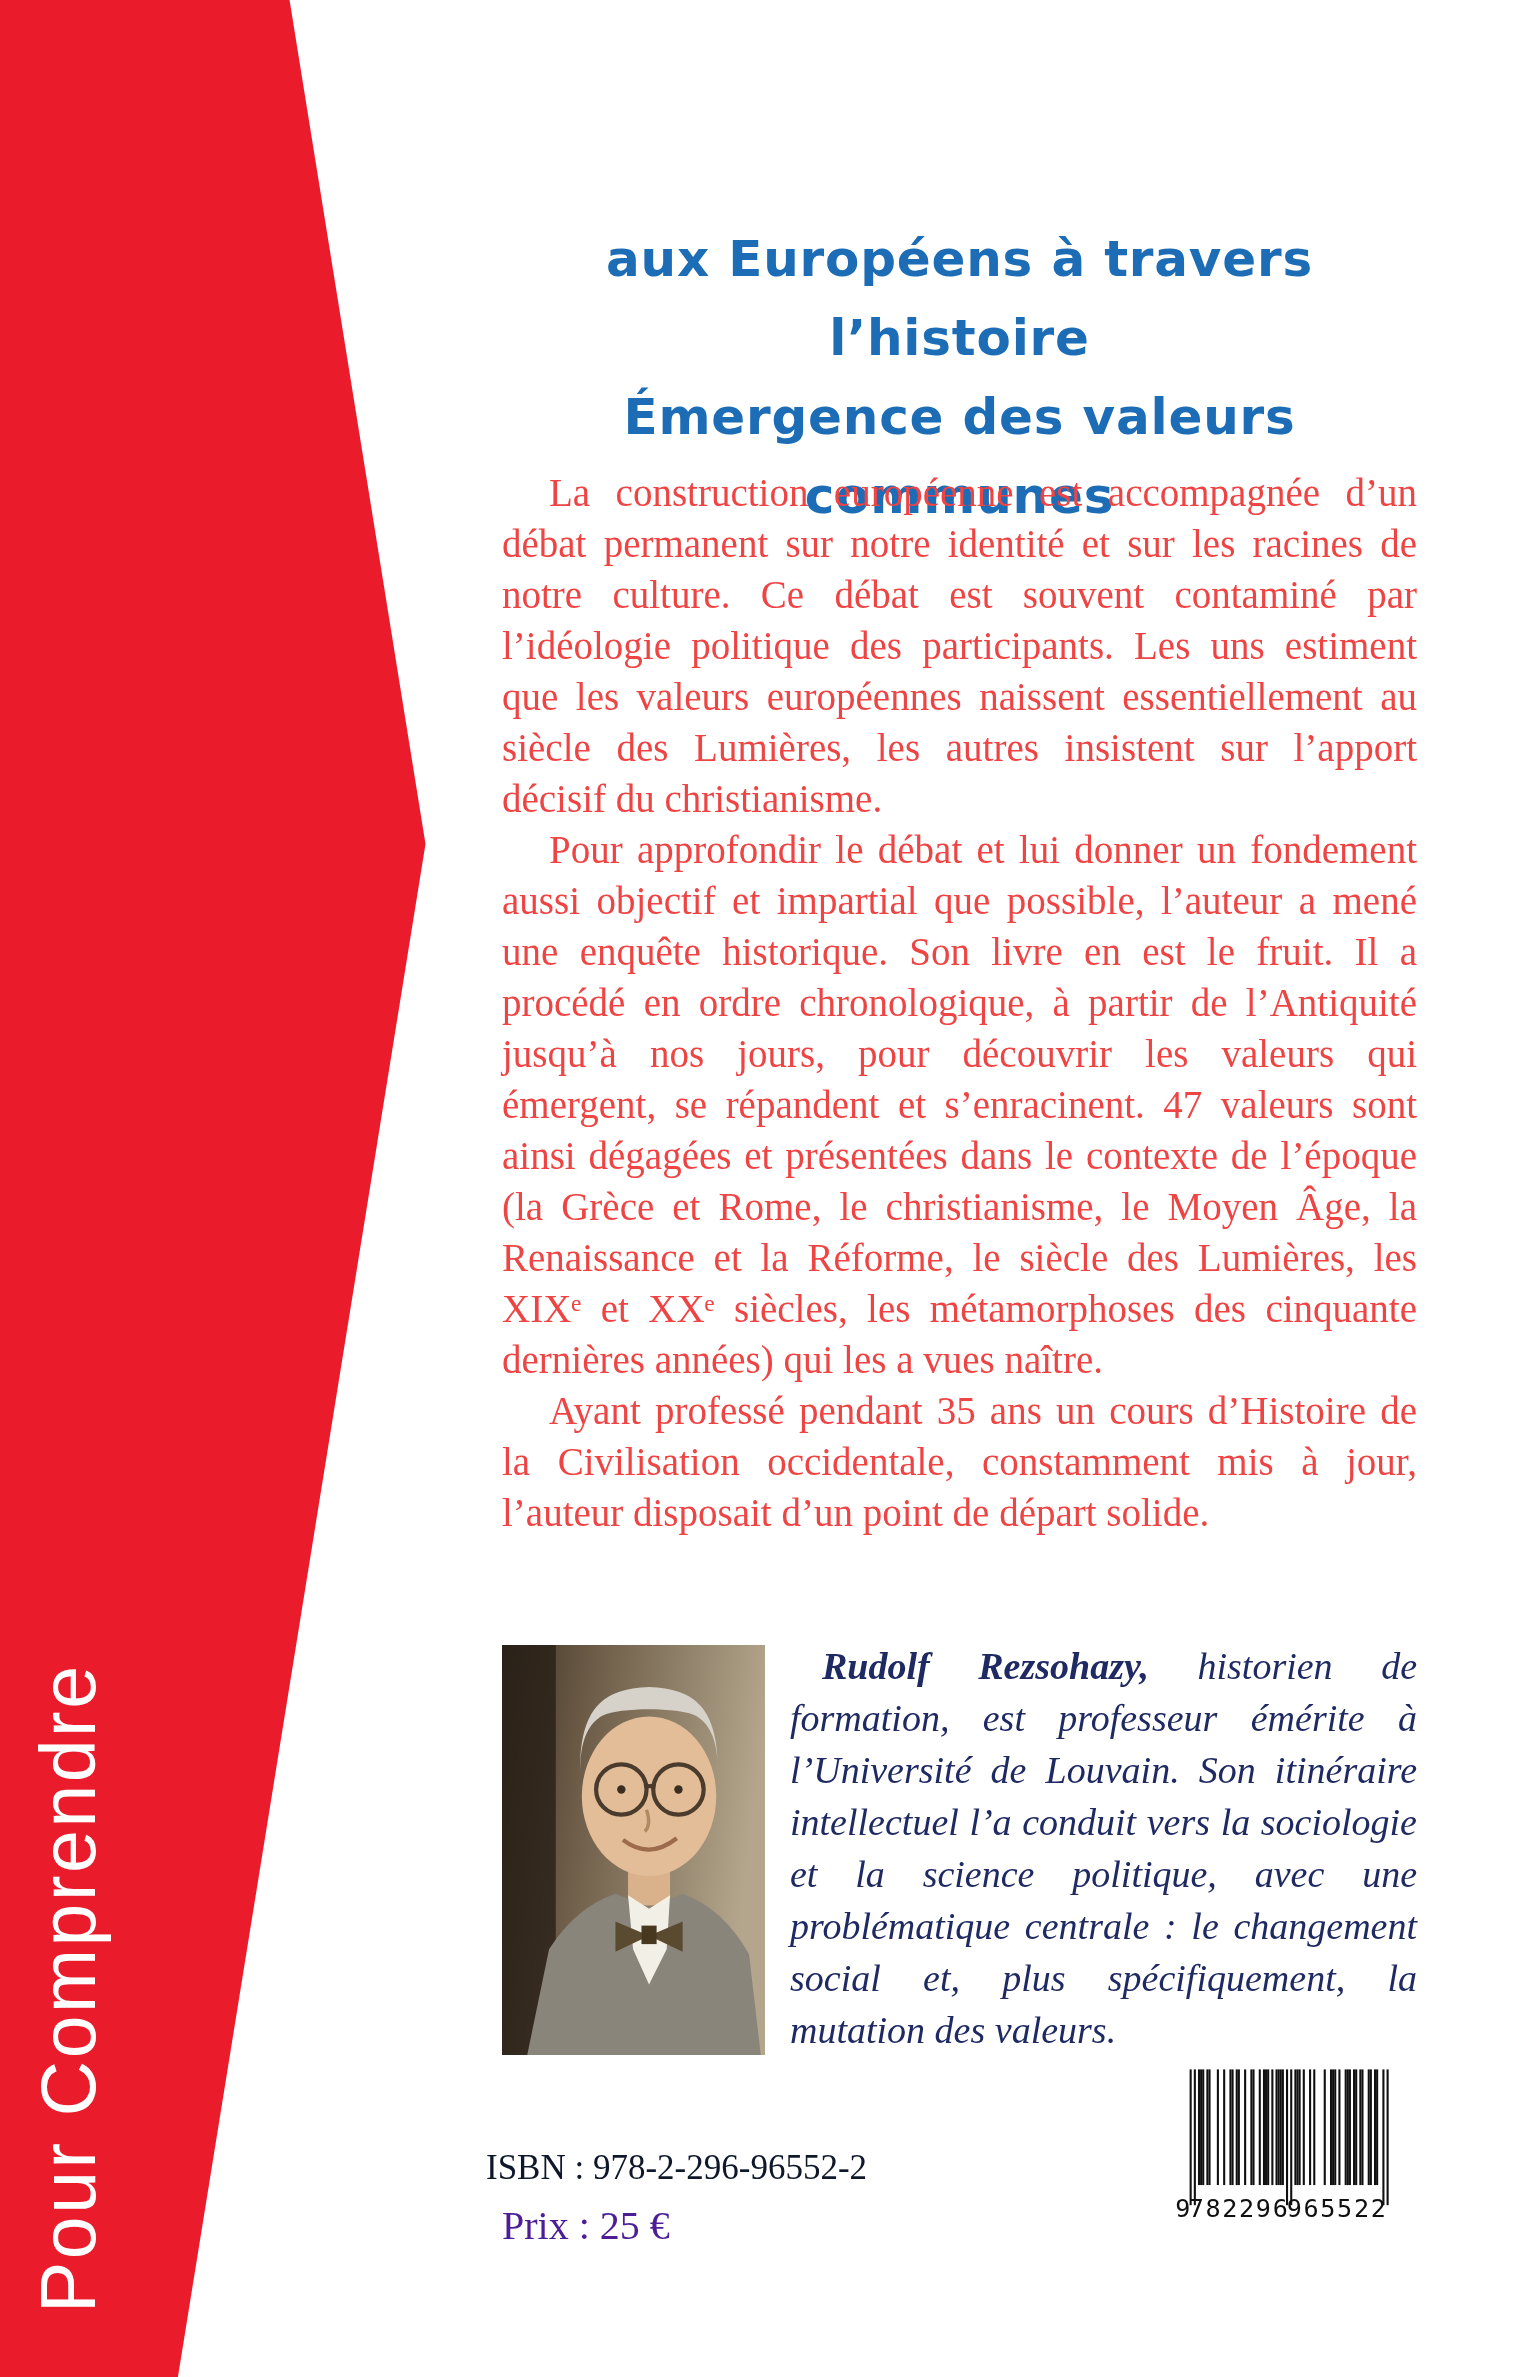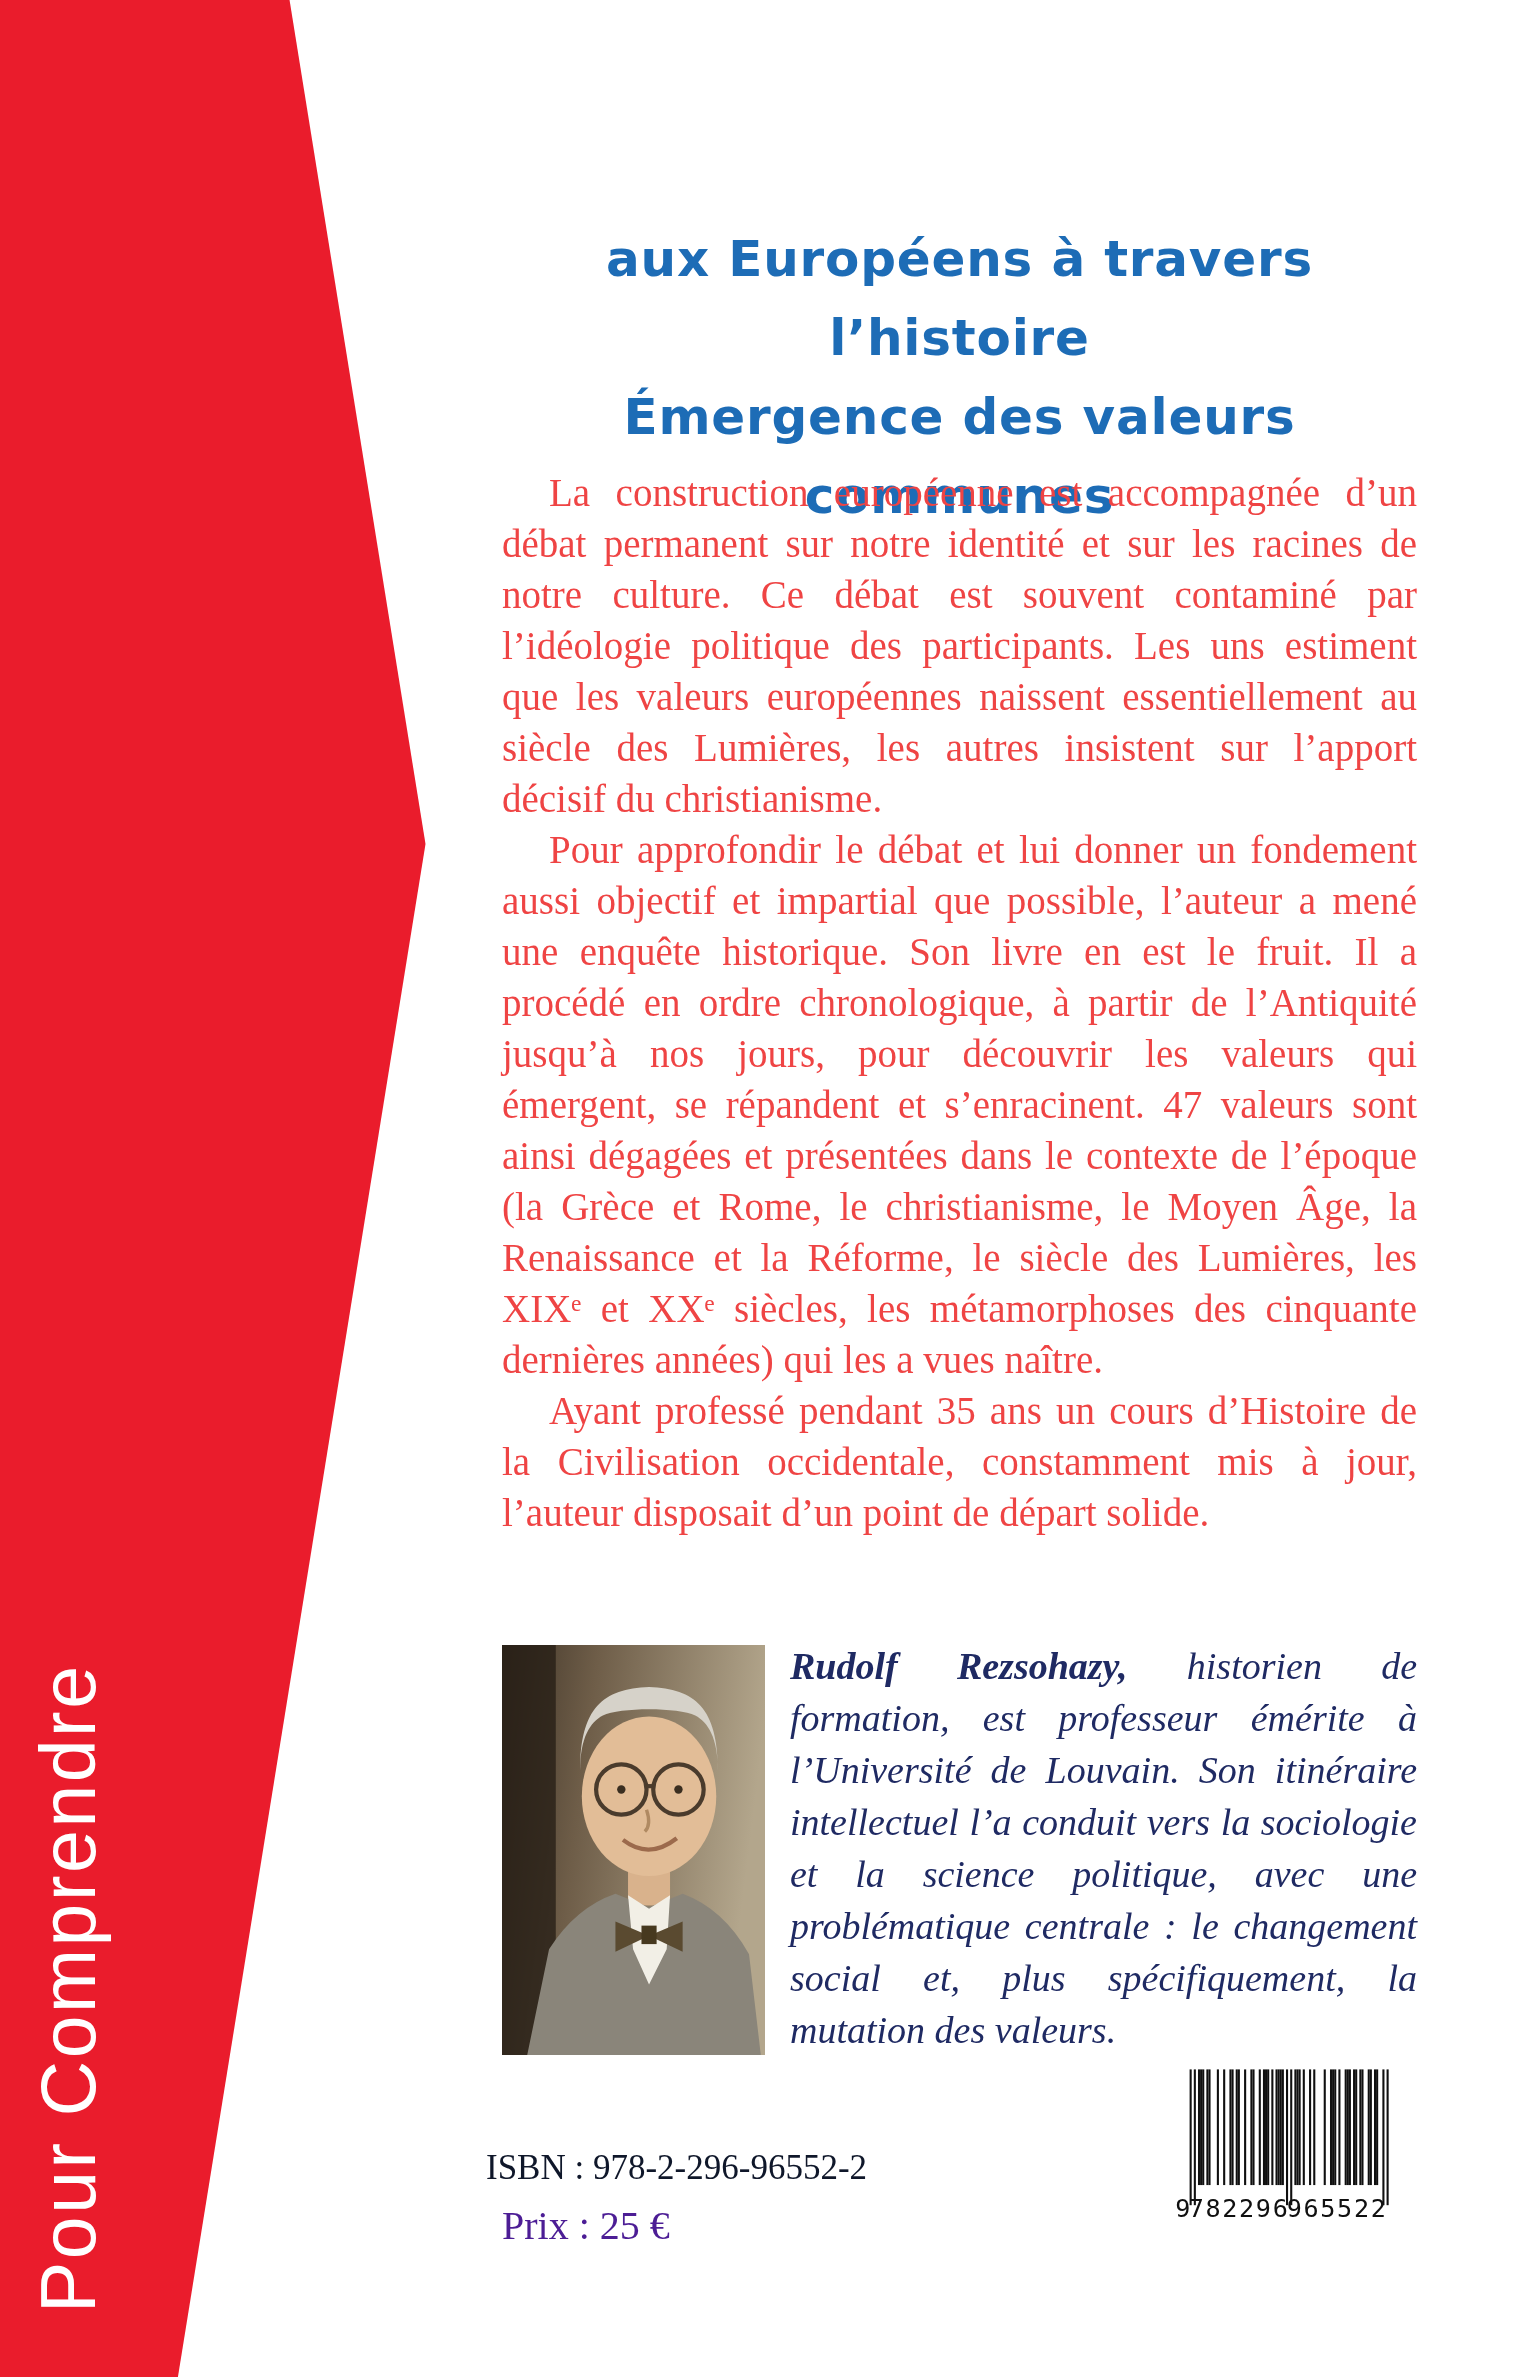--- a/index.html
+++ b/index.html
@@ -60,21 +60,21 @@
   }
   .photo svg { display:block; width:100%; height:100%; }
   .bio {
     flex:1; margin:0; margin-top:-5px;
     color:#1f2a63;
     font-style:italic;
     font-size:38px;
     line-height:52px;
     text-align:justify;
   }
-  .bio strong { font-weight:bold; font-style:italic; }
+  .bio strong { font-weight:bold; font-style:italic;margin-left:32px; }
   .isbn {
     position:absolute; left:486px; top:2148px;
     color:#0f172a; font-size:35px;
   }
   .price {
     position:absolute; left:502px; top:2202px;
     color:#4c1d95; font-size:40px;
   }
   .barcode {
     position:absolute; left:1172px; top:2066px;

